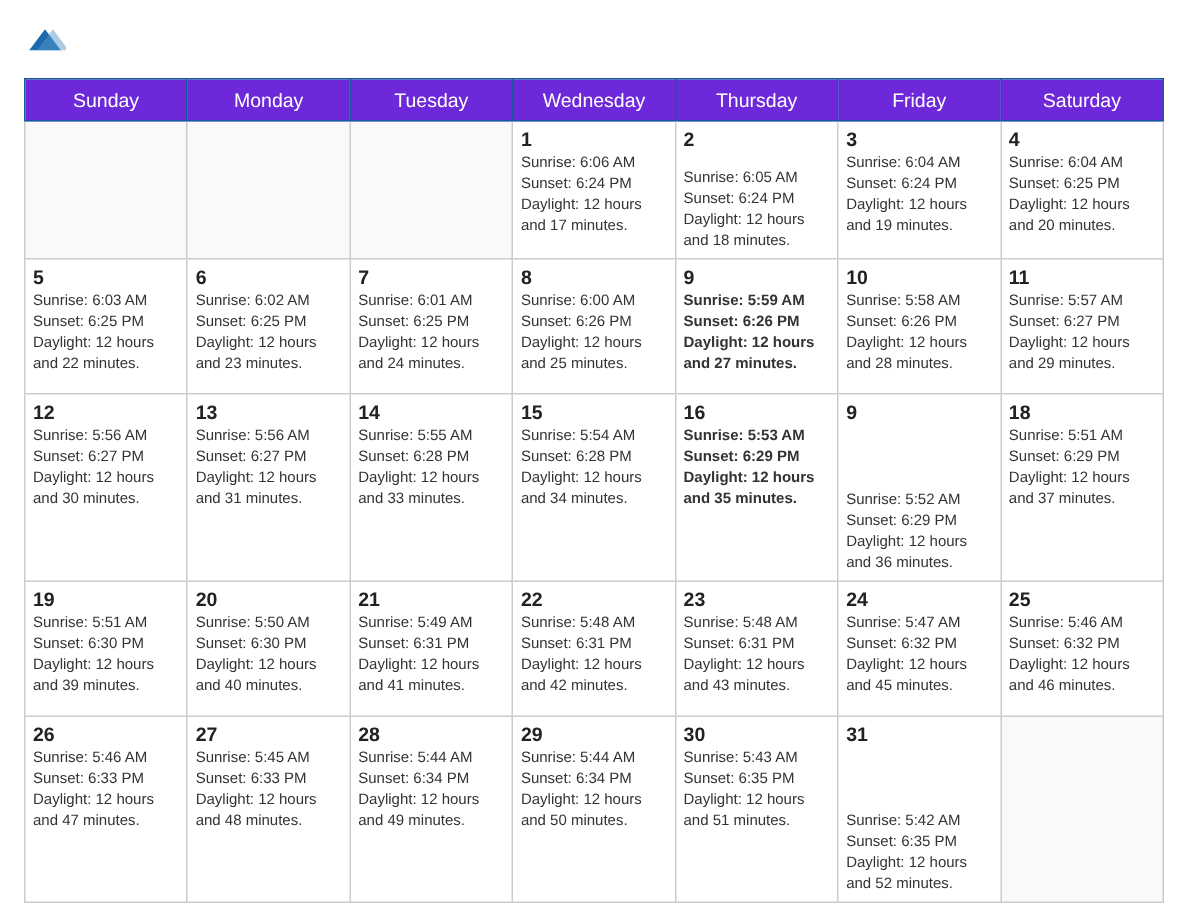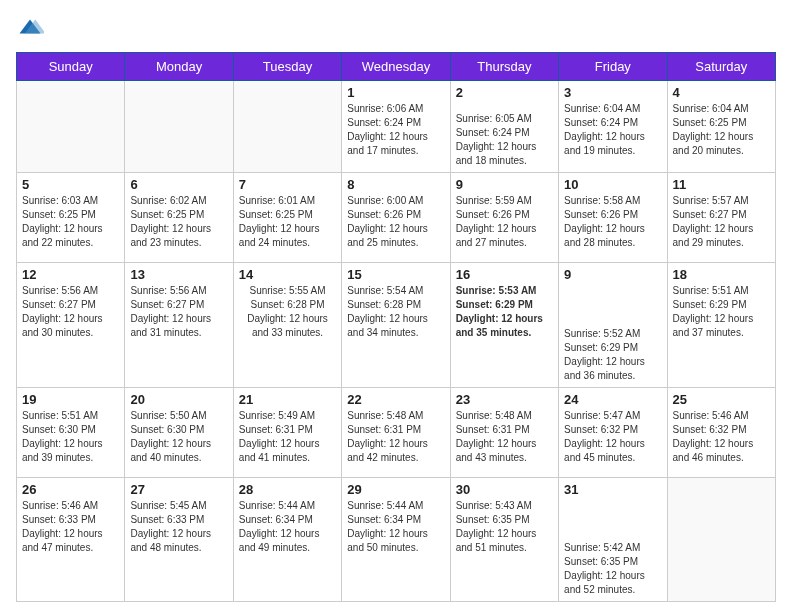--- a/index.html
+++ b/index.html
@@ -175,21 +175,21 @@
         </td>
         <td>
           <span class="day-num">8</span>
           <div class="day-info" style="white-space: pre-line;">Sunrise: 6:00 AM
 Sunset: 6:26 PM
 Daylight: 12 hours
 and 25 minutes.</div>
         </td>
         <td>
           <span class="day-num">9</span>
-          <div class="day-info" style="white-space: pre-line;">Sunrise: 5:59 AM
+          <div class="day-info" style="white-space: pre-line; font-weight: bold;">Sunrise: 5:59 AM
 Sunset: 6:26 PM
 Daylight: 12 hours
 and 27 minutes.</div>
         </td>
         <td>
           <span class="day-num">10</span>
           <div class="day-info" style="white-space: pre-line;">Sunrise: 5:58 AM
 Sunset: 6:26 PM
 Daylight: 12 hours
 and 28 minutes.</div>
@@ -212,21 +212,21 @@
         </td>
         <td>
           <span class="day-num">13</span>
           <div class="day-info" style="white-space: pre-line;">Sunrise: 5:56 AM
 Sunset: 6:27 PM
 Daylight: 12 hours
 and 31 minutes.</div>
         </td>
         <td>
           <span class="day-num">14</span>
-          <div class="day-info" style="white-space: pre-line; text-align: center;">Sunrise: 5:55 AM
+          <div class="day-info" style="white-space: pre-line;">Sunrise: 5:55 AM
 Sunset: 6:28 PM
 Daylight: 12 hours
 and 33 minutes.</div>
         </td>
         <td>
           <span class="day-num">15</span>
           <div class="day-info" style="white-space: pre-line;">Sunrise: 5:54 AM
 Sunset: 6:28 PM
 Daylight: 12 hours
 and 34 minutes.</div>

